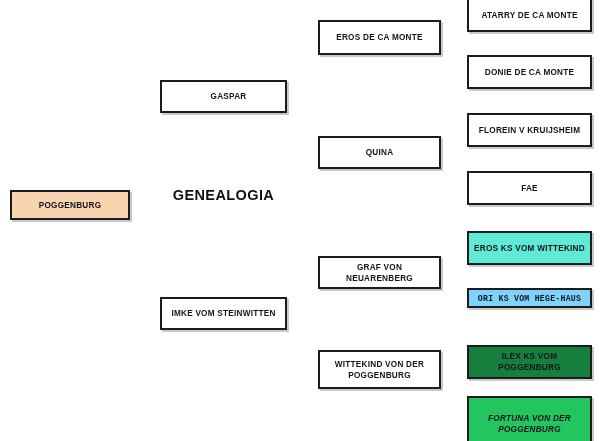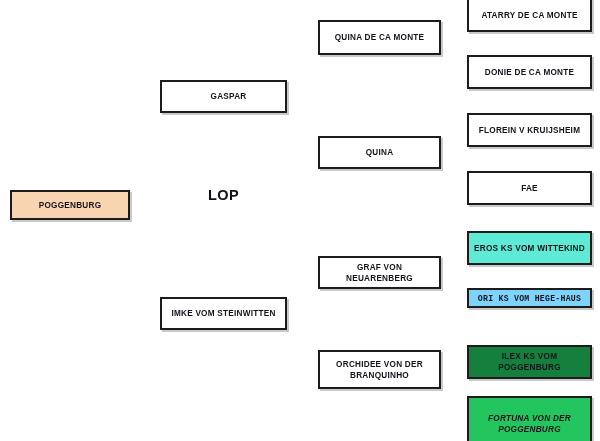--- a/index.html
+++ b/index.html
@@ -53,44 +53,44 @@
   #chart-title .title-line {
     display: block;
   }
 </style>
 </head>
 <body>
 
 <div id="canvas">
 
   <div id="chart-title" style="left: 160px; top: 183px; width: 127px;">
-    <span class="title-line">LOP</span>
+    <span class="title-line">GENEALOGIA</span>
   </div>
 
   <div id="nodes-layer">
       <div class="node root" style="left: 10px; top: 190px; width: 120px; height: 30px; background: rgb(248, 213, 176); border-color: rgb(28, 28, 28); color: rgb(20, 20, 30);">
         <span class="node-label">POGGENBURG</span>
       </div>
       <div class="node" style="left: 160px; top: 80px; width: 127px; height: 33px; background: rgb(255, 255, 255); border-color: rgb(28, 28, 28); color: rgb(20, 20, 30); padding-left: 13px;">
         <span class="node-label">GASPAR</span>
       </div>
       <div class="node" style="left: 160px; top: 297px; width: 127px; height: 33px; background: rgb(255, 255, 255); border-color: rgb(28, 28, 28); color: rgb(20, 20, 30);">
         <span class="node-label">IMKE VOM STEINWITTEN</span>
       </div>
       <div class="node" style="left: 318px; top: 20px; width: 123px; height: 35px; background: rgb(255, 255, 255); border-color: rgb(28, 28, 28); color: rgb(20, 20, 30);">
-        <span class="node-label">QUINA DE CA MONTE</span>
+        <span class="node-label">EROS DE CA MONTE</span>
       </div>
       <div class="node" style="left: 318px; top: 136px; width: 123px; height: 33px; background: rgb(255, 255, 255); border-color: rgb(28, 28, 28); color: rgb(20, 20, 30);">
         <span class="node-label">QUINA</span>
       </div>
       <div class="node" style="left: 318px; top: 240px; width: 123px; height: 33px; background: rgb(255, 255, 255); border-color: rgb(28, 28, 28); color: rgb(20, 20, 30); margin-top: 16px;">
         <span class="node-label">GRAF VON NEUARENBERG</span>
       </div>
       <div class="node" style="left: 318px; top: 350px; width: 123px; height: 39px; background: rgb(255, 255, 255); border-color: rgb(28, 28, 28); color: rgb(20, 20, 30);">
-        <span class="node-label">ORCHIDEE VON DER BRANQUINHO</span>
+        <span class="node-label">WITTEKIND VON DER POGGENBURG</span>
       </div>
       <div class="node" style="left: 467px; top: -2px; width: 125px; height: 34px; background: rgb(255, 255, 255); border-color: rgb(28, 28, 28); color: rgb(20, 20, 30);">
         <span class="node-label">ATARRY DE CA MONTE</span>
       </div>
       <div class="node" style="left: 467px; top: 55px; width: 125px; height: 34px; background: rgb(255, 255, 255); border-color: rgb(28, 28, 28); color: rgb(20, 20, 30);">
         <span class="node-label">DONIE DE CA MONTE</span>
       </div>
       <div class="node" style="left: 467px; top: 113px; width: 125px; height: 34px; background: rgb(255, 255, 255); border-color: rgb(28, 28, 28); color: rgb(20, 20, 30);">
         <span class="node-label">FLOREIN V KRUIJSHEIM</span>
       </div>

